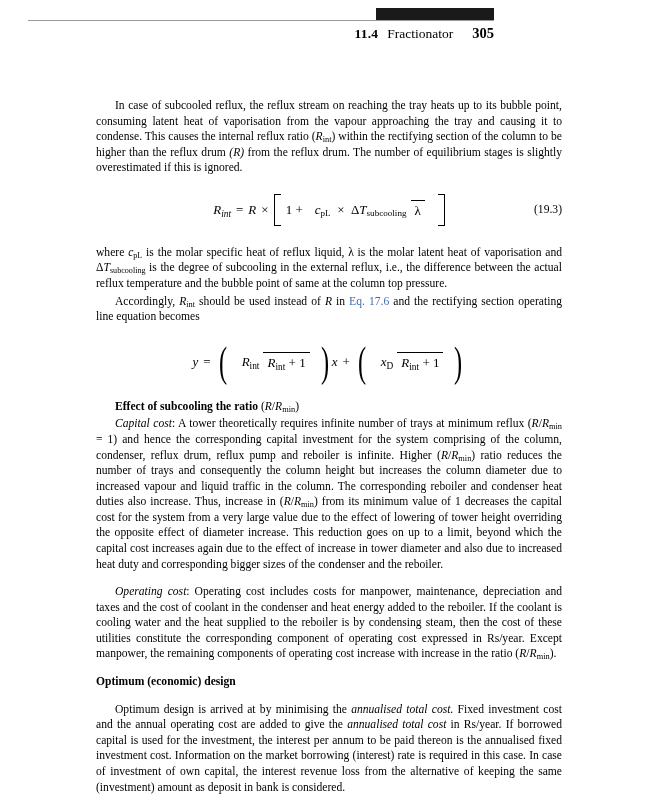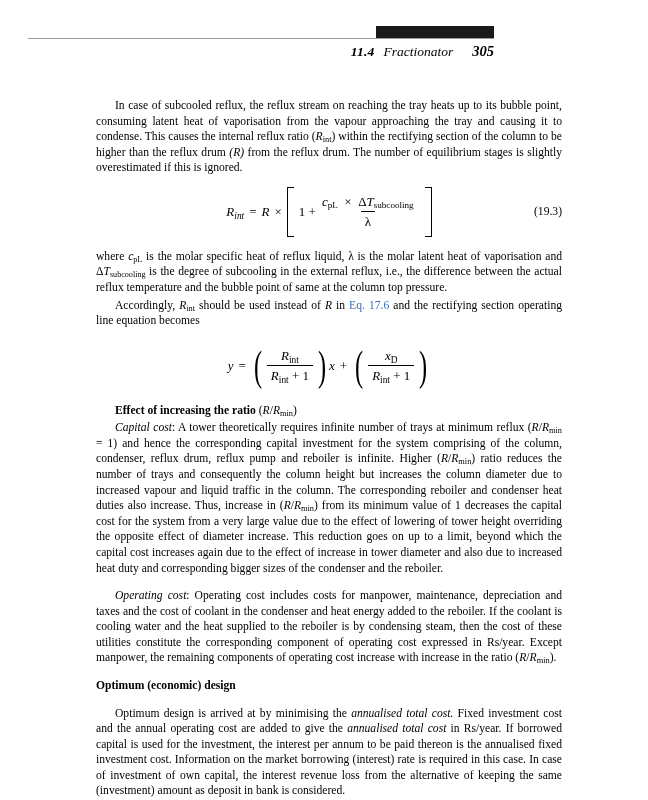--- a/index.html
+++ b/index.html
@@ -17,25 +17,24 @@
   .page {
     position: relative;
     width: 648px;
     height: 800px;
     box-sizing: border-box;
   }
 
   
   .header {
     position: absolute;
-    top: 26px;
+    top: 8px;
     left: 0;
     width: 520px;
     height: 36px;
-    font-style: italic;
   }
   .header-bar {
     position: absolute;
     top: 0;
     right: 26px;
     width: 118px;
     height: 12px;
     background: #1a1a1a;
   }
   .header-rule {
@@ -152,24 +151,24 @@
     border-right: 1.1px solid #000;
     margin-left: 3px;
   }
   .bracket-inner {
     display: flex;
     align-items: center;
     padding: 6px 2px;
   }
   .frac {
     display: inline-flex;
-    flex-direction: column;
+    flex-direction: row;
     align-items: center;
     vertical-align: middle;
-    margin: 0 2px;
+    margin: 0 8px;
   }
   .frac .num {
     padding: 0 4px 1px 4px;
     white-space: nowrap;
   }
   .frac .den {
     padding: 1px 4px 0 4px;
     border-top: 1.1px solid #000;
     white-space: nowrap;
   }
@@ -281,21 +280,21 @@
         <span class="paren-glyph tall">(</span>
         <span class="frac">
           <span class="num"><span class="it">x</span><sub>D</sub></span>
           <span class="den"><span class="it">R</span><sub>int</sub> + 1</span>
         </span>
         <span class="paren-glyph tall">)</span>
       </span>
     </div>
 
     <p class="gap-m" style="text-indent:19px">
-      <span class="bold">Effect of increasing the ratio </span>(<span class="it">R</span>/<span class="it">R</span><sub>min</sub>)
+      <span class="bold">Effect of subcooling the ratio </span>(<span class="it">R</span>/<span class="it">R</span><sub>min</sub>)
     </p>
 
     <p class="gap-s" style="text-indent:19px">
       <span class="it">Capital cost</span>: A tower theoretically
       requires infinite number of trays at minimum reflux (<span class="it">R</span>/<span class="it">R</span><sub>min</sub> = 1)
       and hence the corresponding capital investment for the system comprising of the column, condenser,
       reflux drum, reflux pump and reboiler is infinite. Higher (<span class="it">R</span>/<span class="it">R</span><sub>min</sub>)
       ratio reduces the number of trays and consequently the column height but increases the column diameter
       due to increased vapour and liquid traffic in the column. The corresponding reboiler and condenser heat
       duties also increase. Thus, increase in (<span class="it">R</span>/<span class="it">R</span><sub>min</sub>)

